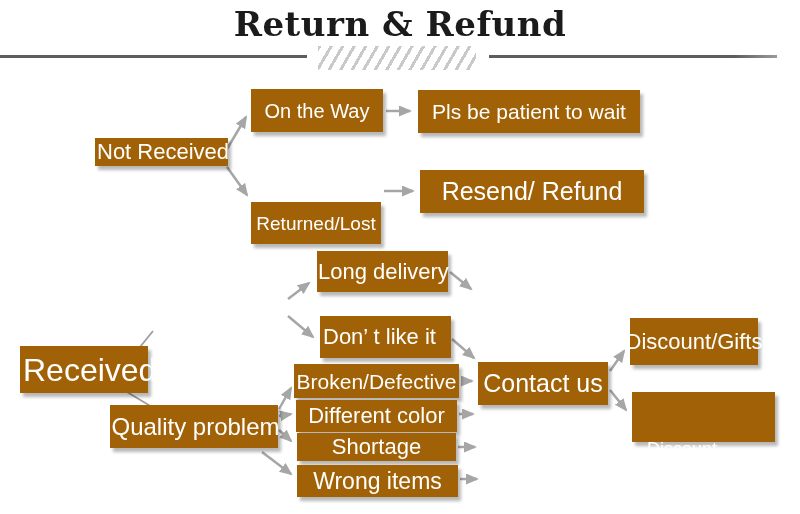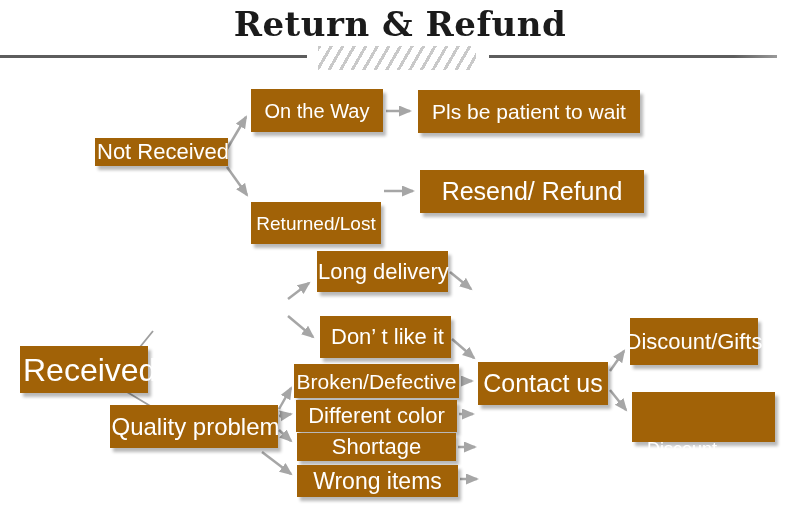--- a/index.html
+++ b/index.html
@@ -28,21 +28,21 @@
   .left-align{justify-content:flex-start;}
   .n-not-received{left:95px;top:138px;width:133px;height:28px;font-size:22px;padding-left:2px;}
   .n-on-the-way{left:251px;top:89px;width:132px;height:43px;font-size:20px;}
   .n-patient-wait{left:418px;top:90px;width:222px;height:43px;font-size:21px;}
   .n-returned-lost{left:251px;top:170px;width:130px;height:42px;font-size:19px;margin-top:32px;}
   .n-resend-refund{left:420px;top:170px;width:224px;height:43px;font-size:25px;}
   .n-received{left:20px;top:346px;width:128px;height:47px;font-size:32px;padding-left:3px;}
   .n-not-quality{left:111px;top:288px;width:175px;height:43px;font-size:21px;padding-left:2px;}
   .n-quality{left:110px;top:405px;width:168px;height:43px;font-size:24px;padding-left:3px;}
   .n-long-delivery{left:317px;top:251px;width:131px;height:41px;font-size:22px;padding-left:1px;}
-  .n-dont-like{left:320px;top:316px;width:131px;height:42px;font-size:22px;padding-left:11px;}
+  .n-dont-like{left:320px;top:316px;width:131px;height:42px;font-size:22px;padding-left:3px;}
   .n-broken{left:294px;top:364px;width:165px;height:34px;font-size:21px;}
   .n-diff-color{left:296px;top:400px;width:161px;height:32px;font-size:22px;}
   .n-shortage{left:297px;top:433px;width:159px;height:28px;font-size:22px;}
   .n-wrong-items{left:297px;top:465px;width:161px;height:32px;font-size:23px;}
   .n-contact-us{left:478px;top:362px;width:130px;height:43px;font-size:25px;}
   .n-discount-gifts{left:630px;top:318px;width:128px;height:47px;font-size:22px;}
   .n-rrd{left:632px;top:392px;width:143px;height:50px;font-size:18px;padding-left:15px;line-height:1.2;}
   .edges{position:absolute;left:0;top:0;pointer-events:none;}
 </style>
 </head>

